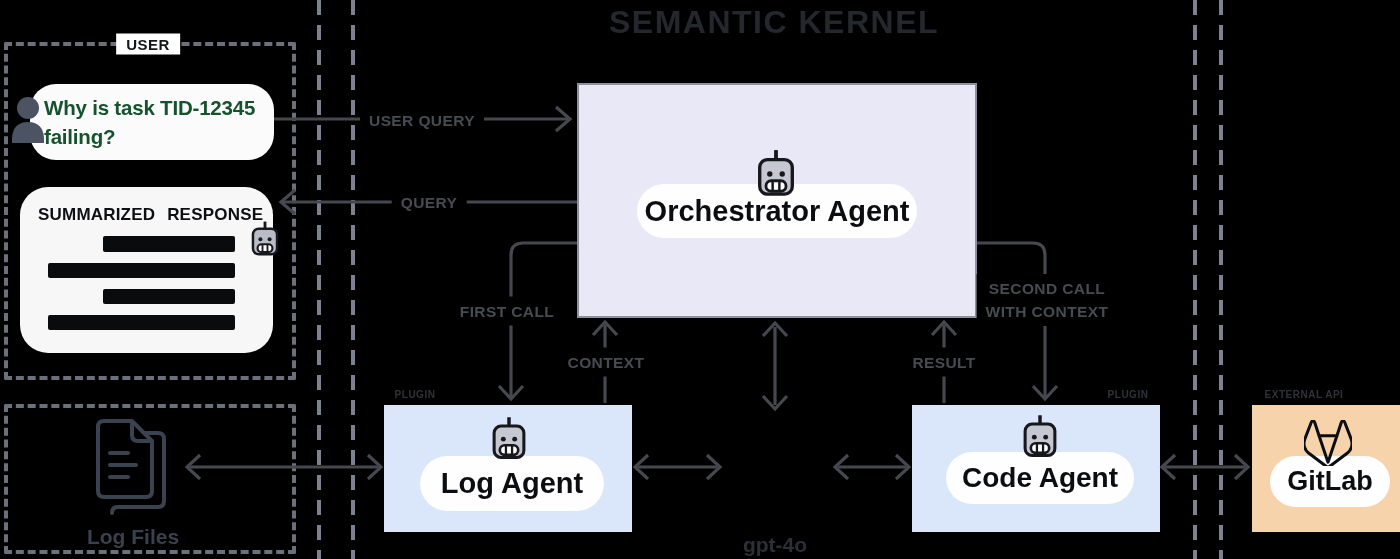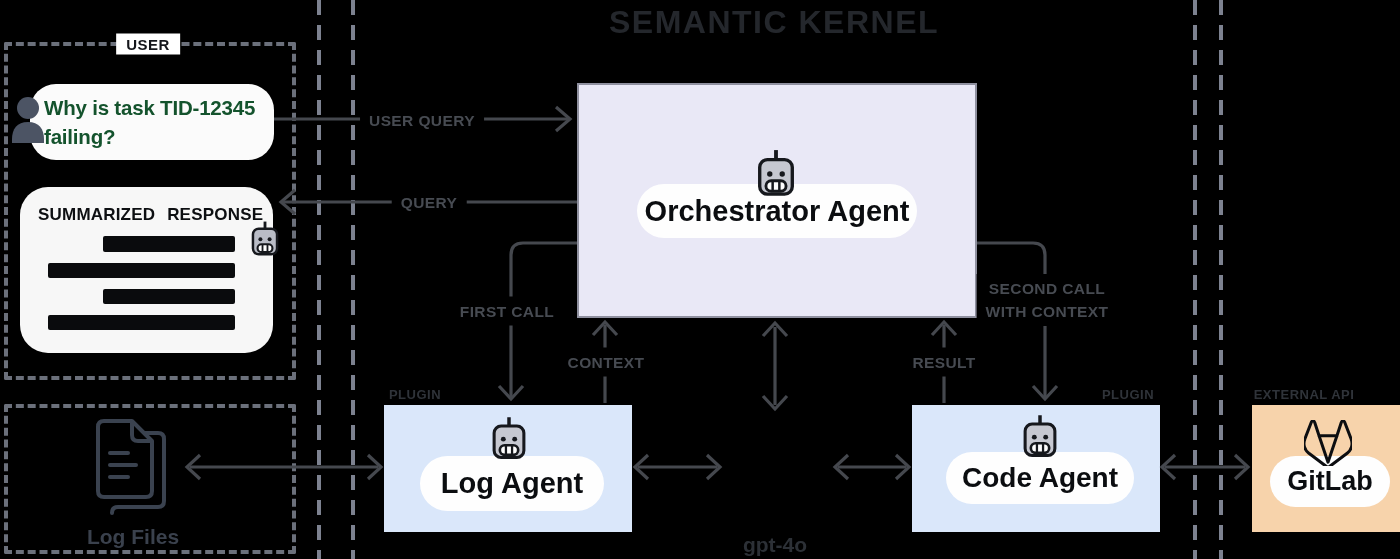--- a/index.html
+++ b/index.html
@@ -9,21 +9,21 @@
   }
   .vdash{position:absolute;top:0;bottom:0;width:4px;
     background:repeating-linear-gradient(180deg,#7d8290 0 15px,transparent 15px 25px);}
   .dashed-box{position:absolute;border:4px dashed #6b707b;border-radius:2px;box-sizing:border-box;}
   .title{position:absolute;color:#24272c;font-weight:bold;font-size:32px;letter-spacing:1.5px;
     transform:translateX(-50%);white-space:nowrap;}
   .flow-label{position:absolute;transform:translate(-50%,-50%);background:#000;color:#474b52;
     font-weight:bold;font-size:15.5px;letter-spacing:.4px;padding:3px 9px;white-space:pre-line;
     text-align:center;line-height:23px;z-index:6;}
   .badge{position:absolute;transform:translate(-50%,-50%);color:#2f3339;font-weight:bold;
-    font-size:13px;letter-spacing:.5px;white-space:nowrap;z-index:4;}
+    font-size:10px;letter-spacing:.5px;white-space:nowrap;z-index:4;}
   .node{position:absolute;box-sizing:border-box;}
   .pill{position:absolute;background:#fefefe;border-radius:28px;color:#0b0d10;font-weight:bold;
     text-align:center;z-index:4;}
   .bot{position:absolute;z-index:5;}
   .bubble{position:absolute;background:#fbfbfb;border-radius:26px;z-index:3;}
   .bubble-text{color:#14532d;font-weight:bold;font-size:20.5px;line-height:29px;
     letter-spacing:-0.2px;padding:9px 6px 9px 14px;white-space:pre-line;}
   .card{position:absolute;background:#f7f7f7;border-radius:28px;z-index:3;}
   .card-title{position:absolute;left:18px;top:18px;color:#0d0f12;font-weight:bold;font-size:17px;
     letter-spacing:.2px;word-spacing:7px;white-space:nowrap;}

